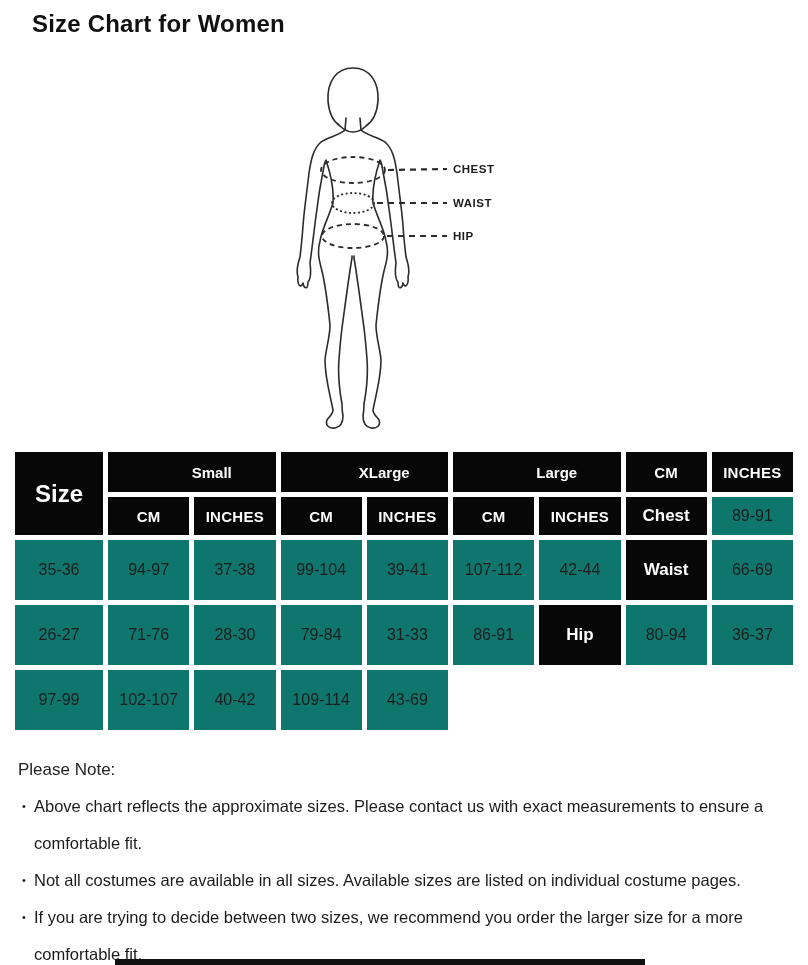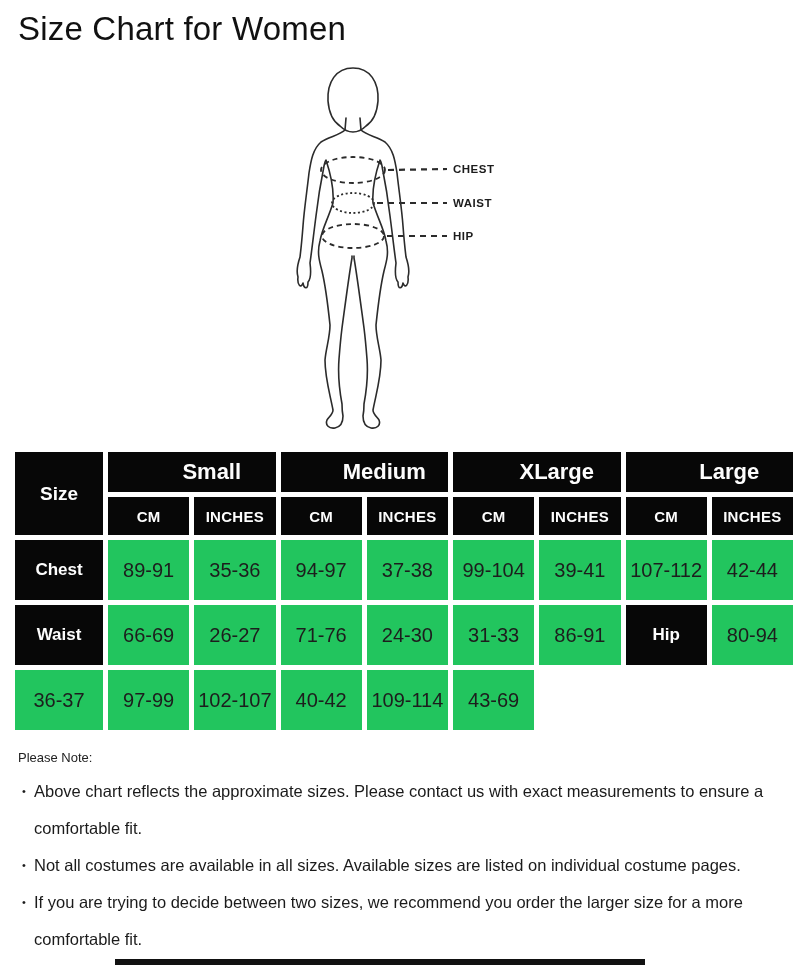--- a/index.html
+++ b/index.html
@@ -3,43 +3,43 @@
 <meta charset="utf-8">
 <style>
   html,body { margin:0; padding:0; }
   body {
     width:808px; height:965px; position:relative;
     background:#ffffff; overflow:hidden;
     font-family:"Liberation Sans", sans-serif;
     color:#1a1a1a;
   }
   .page-title {
-    position:absolute; left:18px; top:10px;
-    font-size:33px; font-weight:normal; letter-spacing:0.2px; color:#111;
+    position:absolute; left:32px; top:10px;
+    font-size:24px; font-weight:bold; letter-spacing:0.2px; color:#111;
   }
   
   .figure-wrap { position:absolute; left:278px; top:60px; width:242px; height:382px; }
   .figure-wrap svg { display:block; }
   .anno-label { font-family:"Liberation Sans", sans-serif; font-size:11.5px; font-weight:bold; fill:#1c1c1c; letter-spacing:0.5px; }
   
   .size-table {
     position:absolute; left:15px; top:452px; width:778px;
     display:grid; grid-template-columns:88px repeat(8, 1fr);
     grid-template-rows:40px 38px 60px 60px 60px; gap:5px;
   }
   .cell { display:flex; align-items:center; justify-content:center; }
   .hdr  { background:#070707; color:#fdfdfd; font-weight:bold; }
-  .corner { grid-column:1; grid-row:1 / 3; font-size:19px; }
-  .group  { grid-column:span 2; font-size:22px;padding-left:40px; }
+  .corner { grid-column:1; grid-row:1 / 3; font-size:24px; }
+  .group  { grid-column:span 2; font-size:15px;padding-left:40px; }
   .unit   { font-size:15px; letter-spacing:0.3px; }
   .rowlab { font-size:17px; }
-  .data   { background:#22c55e; color:#1d1d1d; font-size:20px; }
+  .data   { background:#0f766e; color:#1d1d1d; font-size:16px; }
   
   .notes { position:absolute; left:16px; top:746px; width:776px; }
-  .notes-heading { font-size:13px; color:#222; margin:4px 0 8px 2px; }
+  .notes-heading { font-size:17px; color:#222; margin:14px 0 8px 2px; }
   .note-item {
     position:relative; margin:0 0 0 6px; padding-left:12px;
     font-size:16.5px; line-height:37px; color:#1b1b1b;
   }
   .note-item::before {
     content:"•"; position:absolute; left:0; top:0;
     font-size:11px; line-height:37px; color:#1b1b1b;
   }
   .bottom-crop-bar {
     position:absolute; left:115px; top:959px; width:530px; height:6px;
@@ -97,21 +97,20 @@
     <text class="anno-label" x="175" y="113">CHEST</text>
     <text class="anno-label" x="175" y="147">WAIST</text>
     <text class="anno-label" x="175" y="180">HIP</text>
   </svg>
 </div>
 
 <div class="size-table">
 
   <div class="cell hdr corner">Size</div>
   <div class="cell hdr group">Small</div>
-  <div class="cell hdr group">Medium</div>
   <div class="cell hdr group">XLarge</div>
   <div class="cell hdr group">Large</div>
 
   <div class="cell hdr unit">CM</div>
   <div class="cell hdr unit">INCHES</div>
   <div class="cell hdr unit">CM</div>
   <div class="cell hdr unit">INCHES</div>
   <div class="cell hdr unit">CM</div>
   <div class="cell hdr unit">INCHES</div>
   <div class="cell hdr unit">CM</div>
@@ -124,21 +123,22 @@
   <div class="cell data">37-38</div>
   <div class="cell data">99-104</div>
   <div class="cell data">39-41</div>
   <div class="cell data">107-112</div>
   <div class="cell data">42-44</div>
 
   <div class="cell hdr rowlab">Waist</div>
   <div class="cell data">66-69</div>
   <div class="cell data">26-27</div>
   <div class="cell data">71-76</div>
-  <div class="cell data">24-30</div>
+  <div class="cell data">28-30</div>
+  <div class="cell data">79-84</div>
   <div class="cell data">31-33</div>
   <div class="cell data">86-91</div>
 
   <div class="cell hdr rowlab">Hip</div>
   <div class="cell data">80-94</div>
   <div class="cell data">36-37</div>
   <div class="cell data">97-99</div>
   <div class="cell data">102-107</div>
   <div class="cell data">40-42</div>
   <div class="cell data">109-114</div>

